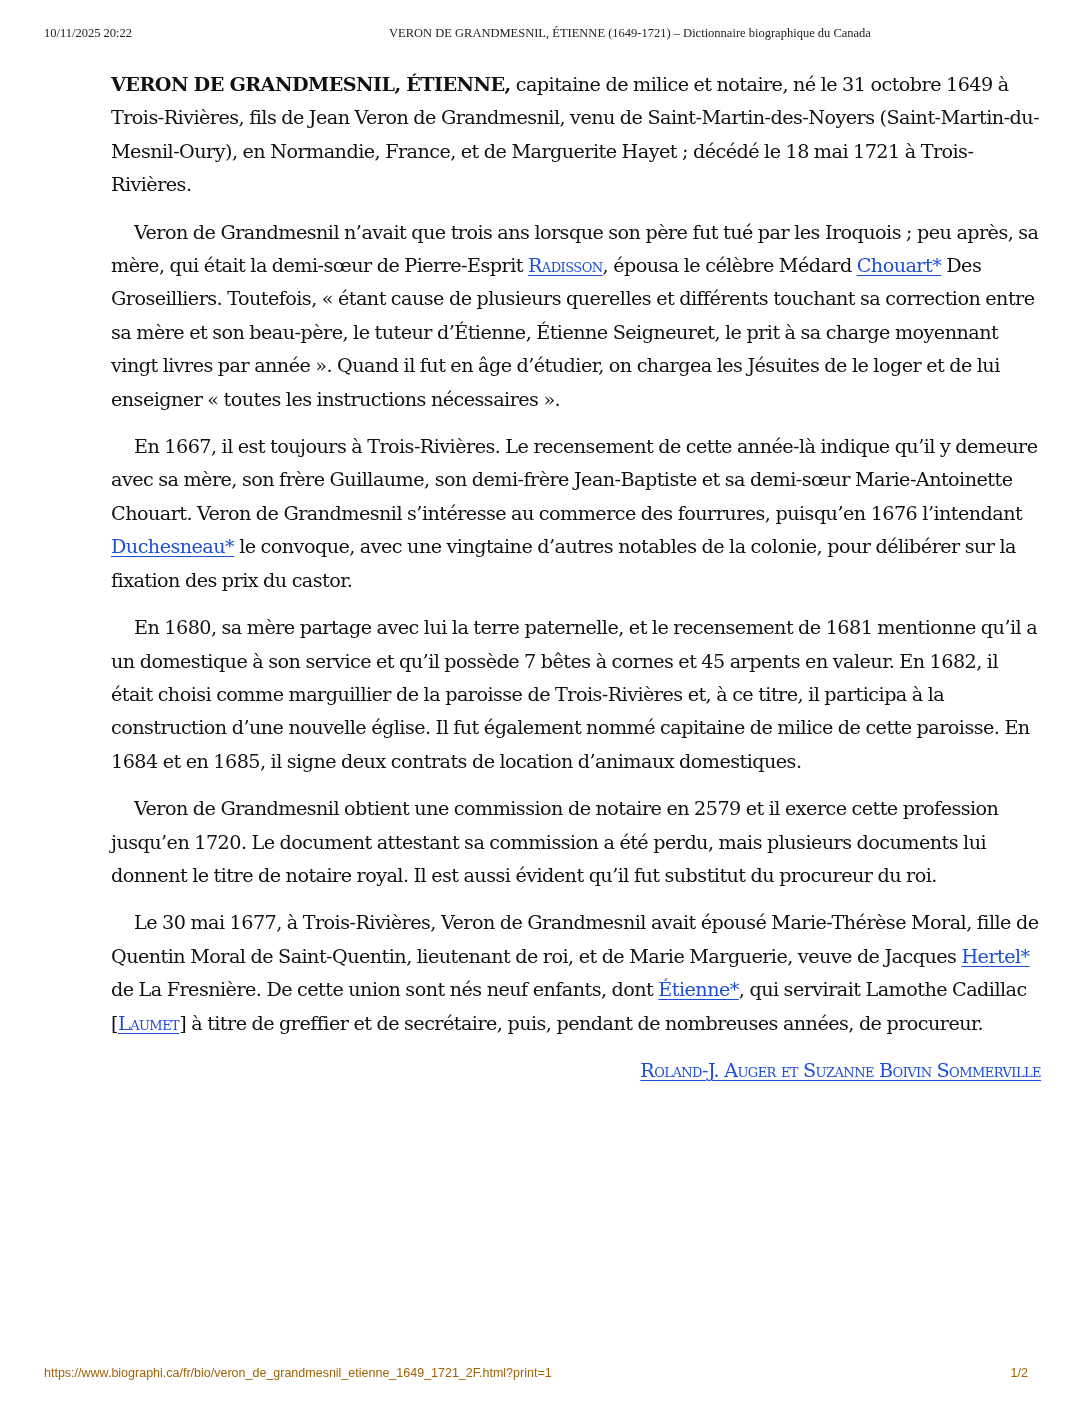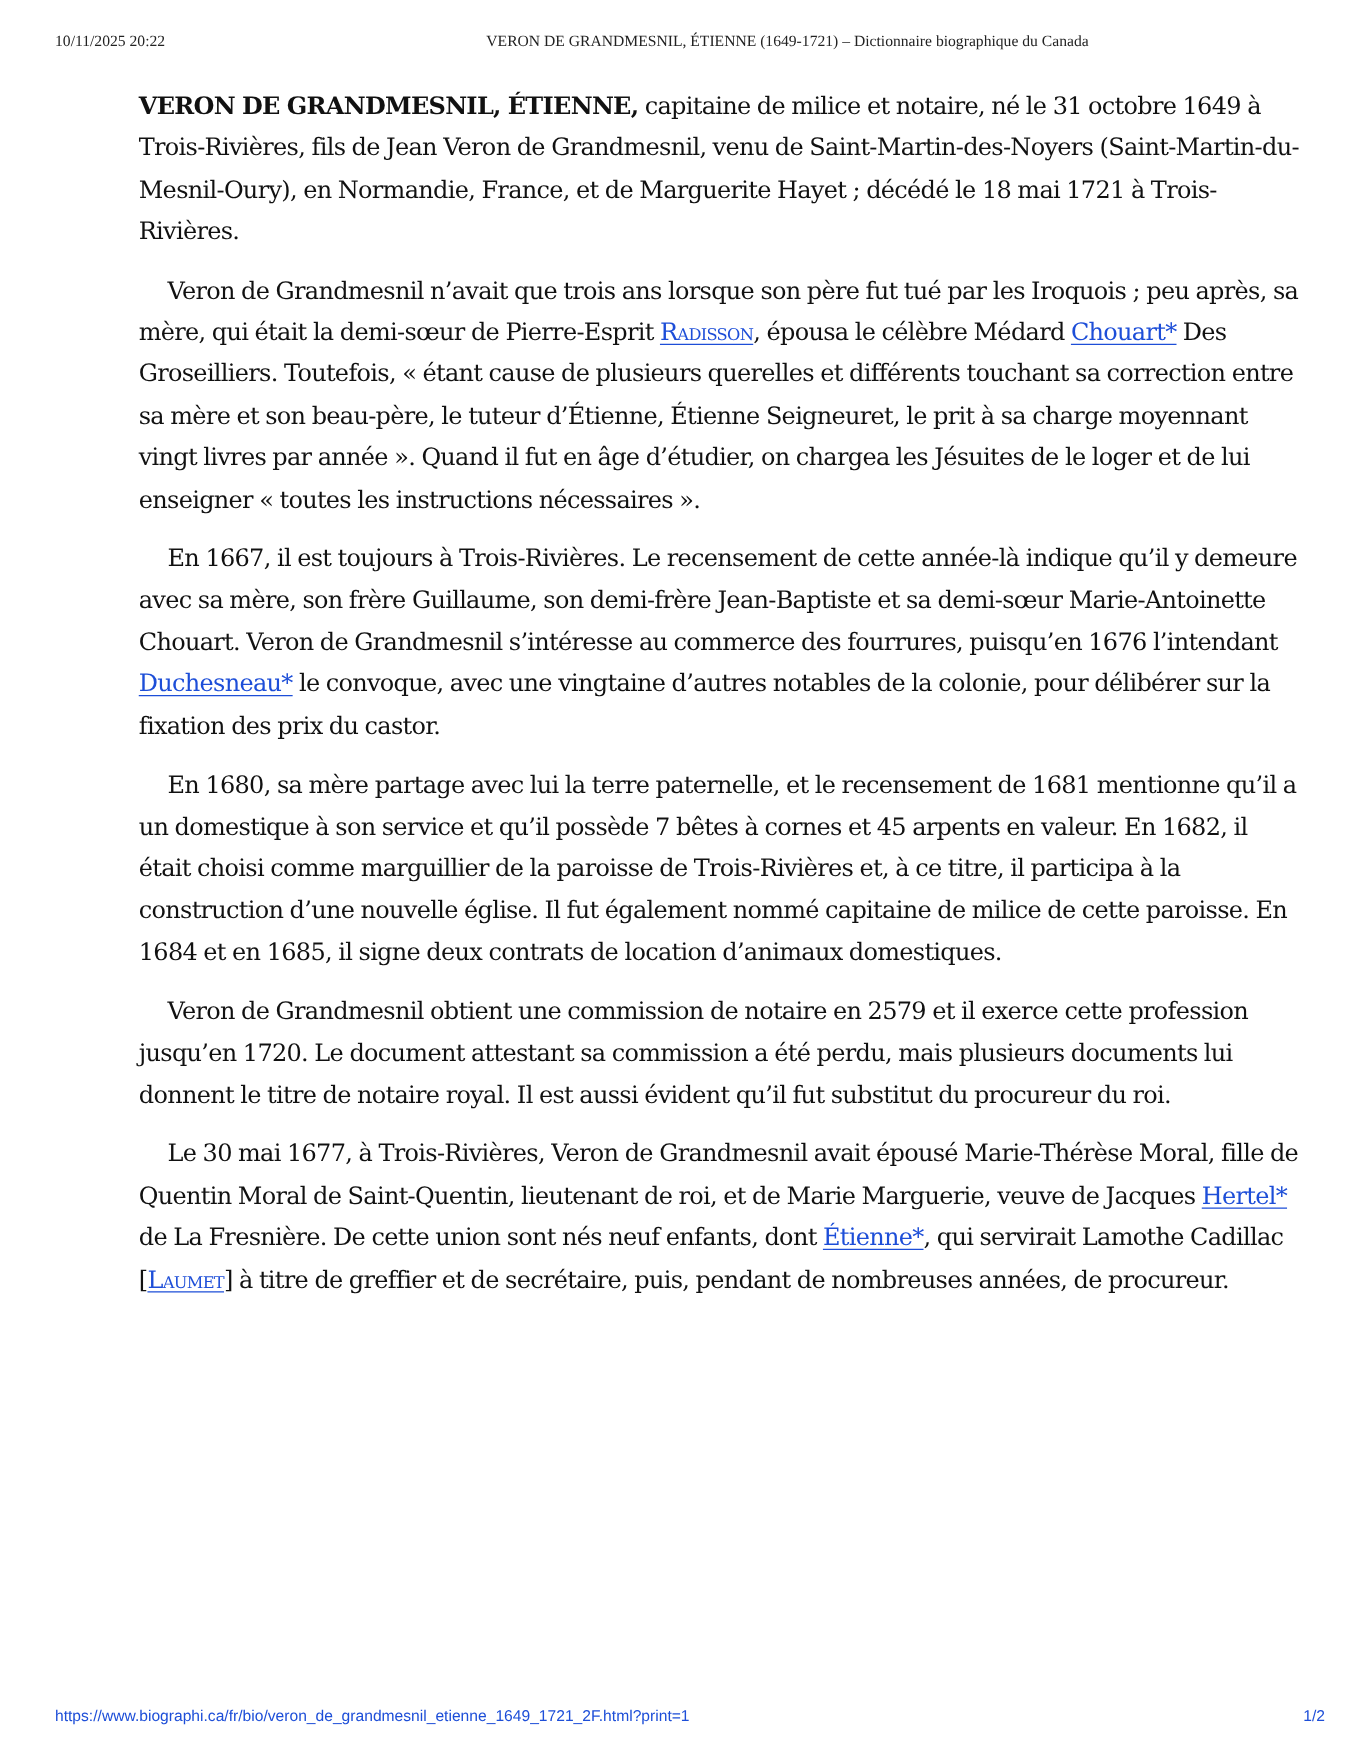--- a/index.html
+++ b/index.html
@@ -2,23 +2,23 @@
 <html><head>
   <meta charset="utf-8">
   <style>
     html, body { margin: 0; padding: 0; background: #ffffff; }
     body { width: 1088px; height: 1408px; position: relative; overflow: hidden; color: #111; }
     .hdr { position: absolute; top: 26px; left: 0; width: 1088px; height: 20px;
            font-family: Liberation Serif, serif; font-size: 12.5px; color: #222; padding-left: 40px; }
     .hdr .date { position: absolute; left: 44px; top: 0; }
     .hdr .title { position: absolute; left: 0; width: 1260px; text-align: center; top: 0; }
     .ftr { position: absolute; top: 1366px; left: 0; width: 1088px; height: 20px;
-           font-family: "Liberation Sans", sans-serif; font-size: 12.5px; color: #1d4ed8; }
+           font-family: "Liberation Sans", sans-serif; font-size: 12.5px; color: #a16207; }
     .ftr .url { position: absolute; left: 44px; }
-    .ftr .page { position: absolute; right: 28px; }
+    .ftr .page { position: absolute; right: 60px; }
     .content { position: absolute; left: 83px; top: 68px; width: 930px;
                font-family: "DejaVu Serif", serif; font-size: 19.2px; line-height: 33.4px; color: #111;
                letter-spacing: -0.55px; word-spacing: -0.5px; margin-left: 28px; }
     .content p { margin: 0 0 14px 0; }
     .content p.indent { text-indent: 23px; }
     .content b { font-weight: bold; }
     a.lnk { color: #1d4ed8; text-decoration: underline; text-underline-offset: 3px; text-decoration-thickness: 1px; }
     .sc { font-variant: small-caps; }
     .sig { text-align: right; margin-top: 16px; }
   </style>
@@ -36,18 +36,19 @@
   <p class="indent"><span>Veron de Grandmesnil n’avait que trois ans lorsque son père fut tué par les Iroquois ; peu après, sa mère, qui était la demi-sœur de Pierre-Esprit </span><a class="lnk sc" href="#">Radisson</a><span>, épousa le célèbre Médard </span><a class="lnk" href="#">Chouart*</a><span> Des Groseilliers. Toutefois, « étant cause de plusieurs querelles et différents touchant sa correction entre sa mère et son beau-père, le tuteur d’Étienne, Étienne Seigneuret, le prit à sa charge moyennant vingt livres par année ». Quand il fut en âge d’étudier, on chargea les Jésuites de le loger et de lui enseigner « toutes les instructions nécessaires ».</span></p>
 
   <p class="indent"><span>En 1667, il est toujours à Trois-Rivières. Le recensement de cette année-là indique qu’il y demeure avec sa mère, son frère Guillaume, son demi-frère Jean-Baptiste et sa demi-sœur Marie-Antoinette Chouart. Veron de Grandmesnil s’intéresse au commerce des fourrures, puisqu’en 1676 l’intendant </span><a class="lnk" href="#">Duchesneau*</a><span> le convoque, avec une vingtaine d’autres notables de la colonie, pour délibérer sur la fixation des prix du castor.</span></p>
 
   <p class="indent">En 1680, sa mère partage avec lui la terre paternelle, et le recensement de 1681 mentionne qu’il a un domestique à son service et qu’il possède 7 bêtes à cornes et 45 arpents en valeur. En 1682, il était choisi comme marguillier de la paroisse de Trois-Rivières et, à ce titre, il participa à la construction d’une nouvelle église. Il fut également nommé capitaine de milice de cette paroisse. En 1684 et en 1685, il signe deux contrats de location d’animaux domestiques.</p>
 
   <p class="indent">Veron de Grandmesnil obtient une commission de notaire en 2579 et il exerce cette profession jusqu’en 1720. Le document attestant sa commission a été perdu, mais plusieurs documents lui donnent le titre de notaire royal. Il est aussi évident qu’il fut substitut du procureur du roi.</p>
 
   <p class="indent"><span>Le 30 mai 1677, à Trois-Rivières, Veron de Grandmesnil avait épousé Marie-Thérèse Moral, fille de Quentin Moral de Saint-Quentin, lieutenant de roi, et de Marie Marguerie, veuve de Jacques </span><a class="lnk" href="#">Hertel*</a><span> de La Fresnière. De cette union sont nés neuf enfants, dont </span><a class="lnk" href="#">Étienne*</a><span>, qui servirait Lamothe Cadillac [</span><a class="lnk sc" href="#">Laumet</a><span>] à titre de greffier et de secrétaire, puis, pendant de nombreuses années, de procureur.</span></p>
 
+  <p class="sig"><a class="lnk sc" href="#">Roland-J. Auger et Suzanne Boivin Sommerville</a></p>
 </div>
 
 <div class="ftr">
   <span class="url">https://www.biographi.ca/fr/bio/veron_de_grandmesnil_etienne_1649_1721_2F.html?print=1</span>
   <span class="page">1/2</span>
 </div>
 
 </body></html>

